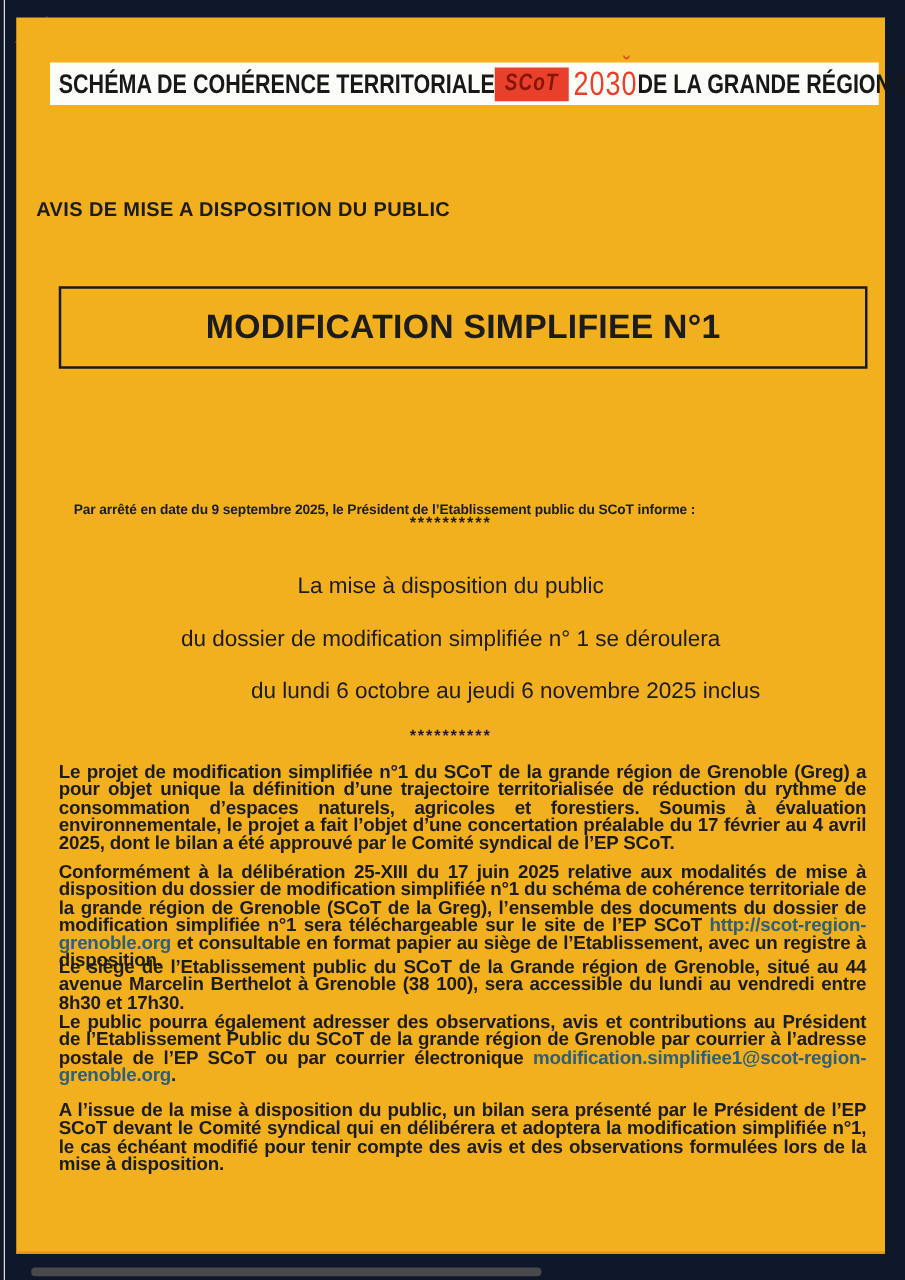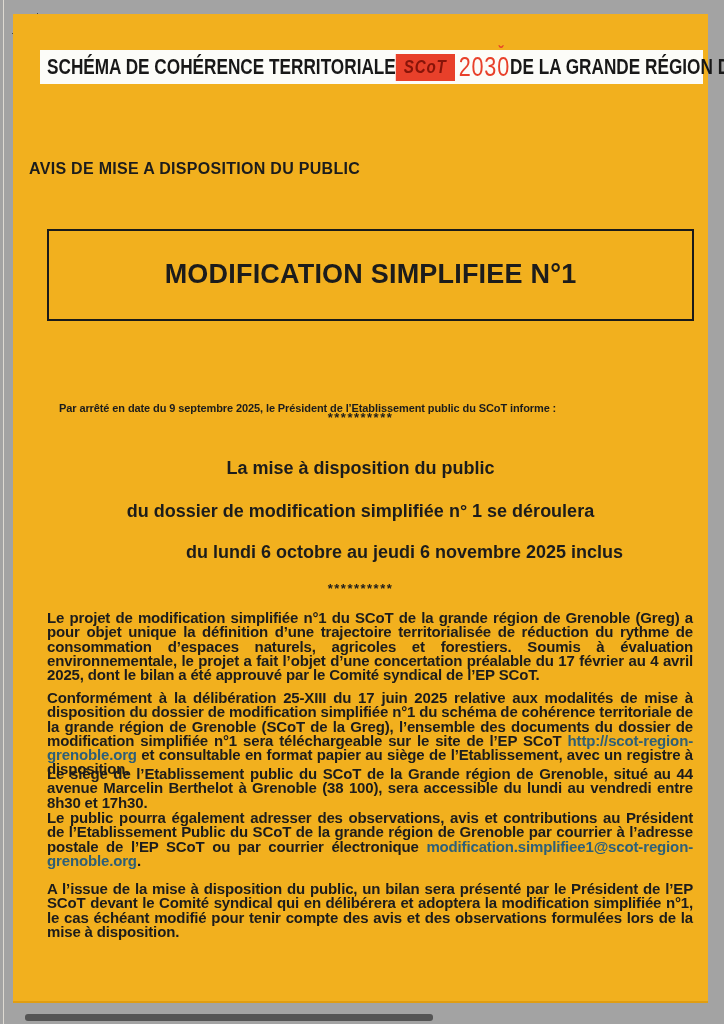--- a/index.html
+++ b/index.html
@@ -1,17 +1,17 @@
 <!DOCTYPE html>
 <html><head>
 <meta charset="utf-8">
 <style>
   * { margin:0; padding:0; box-sizing:border-box; }
   body { background:#ffffff; font-family:"Liberation Sans", sans-serif; }
-  .screenshot { position:relative; width:724px; height:1024px; background:#a3a3a3; overflow:hidden; }
+  .screenshot { position:relative; width:724px; height:1024px; background:#0f172a; overflow:hidden; }
 
   .edge-line { position:absolute; left:3px; top:0; width:1px; height:1024px; background:#dedad2; }
   .crop-v { position:absolute; left:37px; top:13px; width:1px; height:13px; background:#4a4a46; }
   .crop-h { position:absolute; left:12px; top:33px; width:13px; height:1px; background:#4a4a46; }
 
   .page { position:absolute; left:13px; top:14px; width:695px; height:989px;
           background:#f2b01e; border-bottom:2px solid #e09d12; }
 
   
   .band { position:absolute; left:27px; top:36px; width:663px; height:34px; background:#fcfcf8; }
@@ -22,34 +22,34 @@
   .logo { display:flex; align-items:center; }
   .logo-box { background:#e8402a; color:#871409; font-style:italic; font-weight:700;
               font-size:19px; letter-spacing:1px; padding:2px 10px 3px 10px; }
   .logo-year { color:#e8402a; font-weight:400; font-size:27px; letter-spacing:1px; margin-left:5px; }
   .year-last { position:relative; display:inline-block; }
   .year-mark { position:absolute; top:-10px; left:2px; font-size:20px; color:#e8402a; }
 
   .main-title { position:absolute; top:146px; left:16px; width:100%; text-align:left;
                 font-size:16px; font-weight:700; color:#1c1c1c; letter-spacing:0.3px; }
 
-  .title-box { position:absolute; left:34px; top:215px; width:647px; height:92px;
+  .title-box { position:absolute; left:34px; top:215px; width:647px; height:66px;
                border:2px solid #1a1a1a; display:flex; flex-direction:column;
                justify-content:center; align-items:center; gap:0; }
   .box-line { font-size:27px; font-weight:700; color:#1c1c1c; letter-spacing:0.2px; line-height:1.1; }
 
   .intro { position:absolute; left:46px; top:352px; width:646px;
            font-size:11px; font-weight:700; color:#1c1c1c; letter-spacing:-0.1px;margin-top:36px; }
 
   .sep { position:absolute; left:0; width:100%; text-align:center;
          font-size:13px; font-weight:700; color:#1c1c1c; letter-spacing:1.5px; }
   .sep1 { top:396px; } .sep2 { top:567px; }
 
   .ann { position:absolute; left:0; width:100%; text-align:center;
-         font-size:18px; font-weight:700; color:#1c1c1c; }
+         font-size:18px; font-weight:400; color:#1c1c1c; }
   .ann1 { top:444px; } .ann2 { top:487px; } .ann3 { top:528px;margin-left:44px; }
 
   .para { position:absolute; left:34px; width:646px; text-align:justify;
           font-size:15px; font-weight:700; color:#1c1c1c;
           line-height:14.3px; letter-spacing:-0.15px; }
   .p1 { top:597px; } .p2 { top:677px; } .p3 { top:753px; } .p4 { top:797px; } .p5 { top:868px; }
 
   .doc-link { color:#2d5f78; cursor:pointer; }
 
   .smudge { position:absolute; left:25px; top:1014px; width:408px; height:7px;

